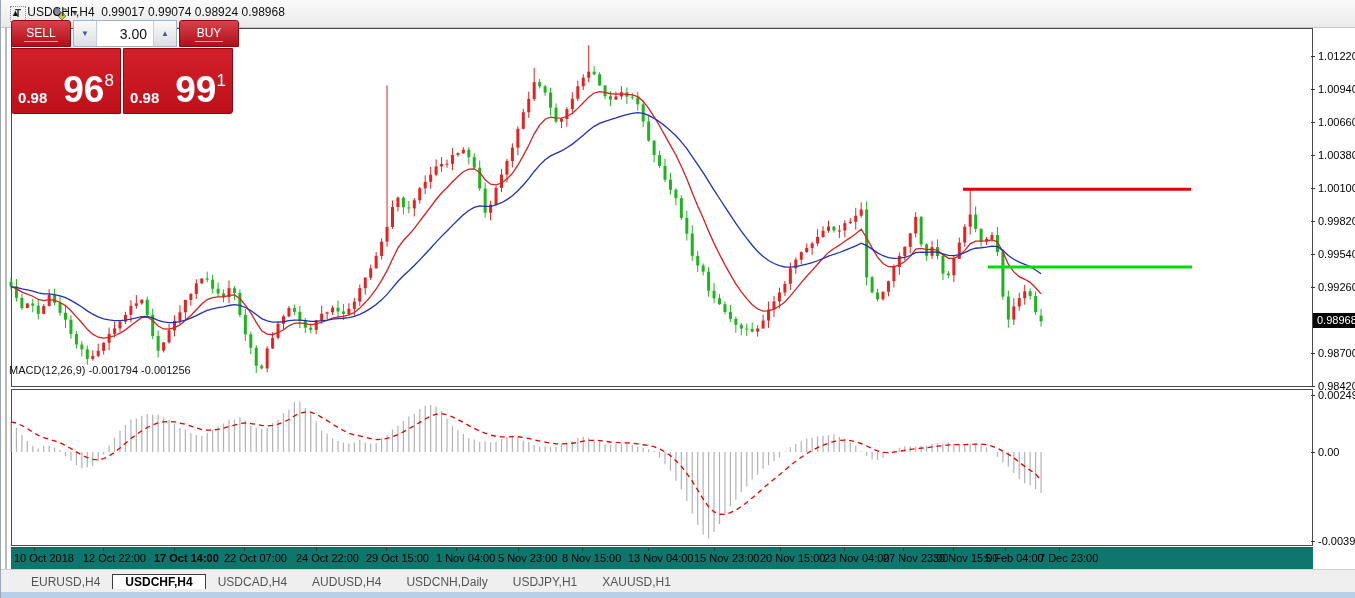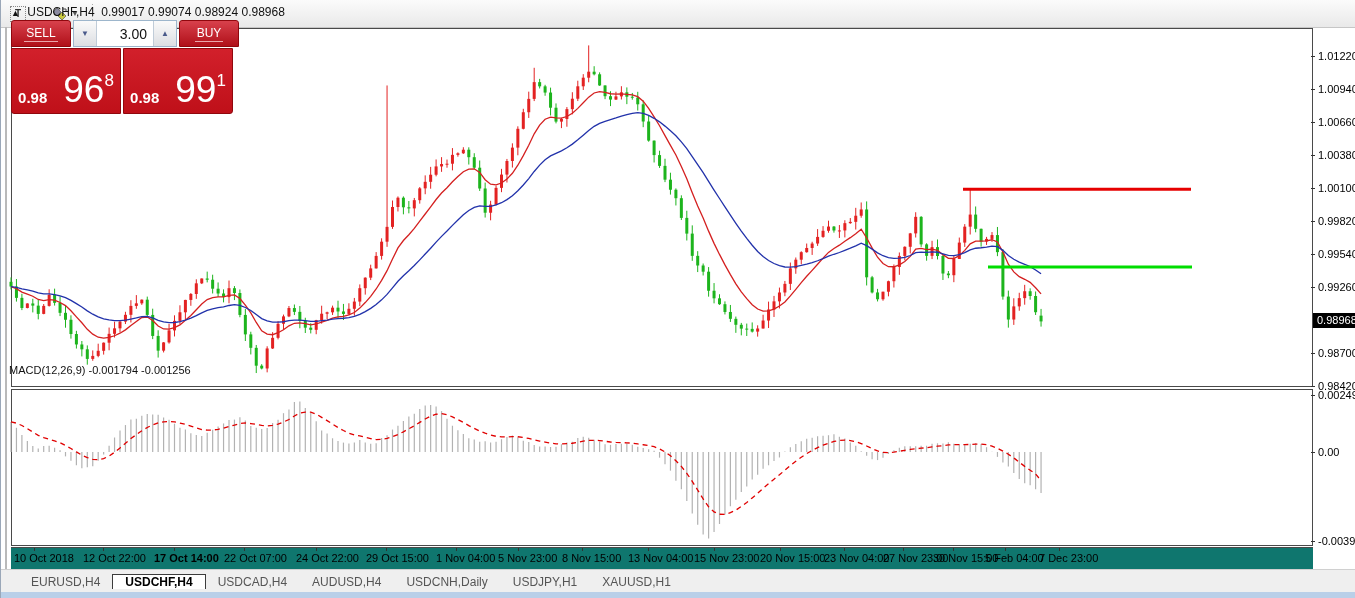--- a/index.html
+++ b/index.html
@@ -54,21 +54,21 @@
   .spin-btn.right{border-left:1px solid #c0ccd8;}
   #vol-input{flex:1;border:0;outline:0;text-align:right;font-size:14px;padding:0 6px 0 0;
     font-family:"Liberation Sans",sans-serif;color:#111;width:50px;}
   #tp-prices{display:flex;margin-top:1px;}
   .tp-price{flex:1;height:56px;background:linear-gradient(#d2202b,#bf1019);color:#fff;
     display:flex;align-items:flex-end;justify-content:center;padding-bottom:8px;
     border:1px solid #90070d;}
   .tp-price.sell{margin-right:1px;border-radius:0 0 0 3px;}
   .tp-price.buy{margin-left:1px;border-radius:0 0 3px 0;}
   .tp-small{font-size:15px;margin-right:3px;line-height:15px;}
-  .tp-big{font-size:37px;font-weight:normal;line-height:30px;margin-left:13px;}
+  .tp-big{font-size:37px;font-weight:bold;line-height:30px;margin-left:13px;}
   .tp-sup{font-size:17px;font-weight:normal;position:relative;top:-14px;}
   
   #tabbar{position:absolute;left:0;top:569px;width:1355px;height:23px;background:#efefef;
     border-top:1px solid #d0d0d0;display:flex;align-items:center;font-size:12px;color:#555;}
   .tab{display:flex;align-items:center;padding:0 12px;position:relative;}
   .tab.active{background:#fff;border:1px solid #3c3c3c;border-bottom:0;color:#000;font-weight:bold;z-index:2;}
   .tab-sep{width:1px;background:#c4c4c4;margin:4px 0;}
   #bottomstrip{position:absolute;left:0;top:592px;width:1355px;height:6px;background:#b9cfe8;}
 </style>
 </head>

